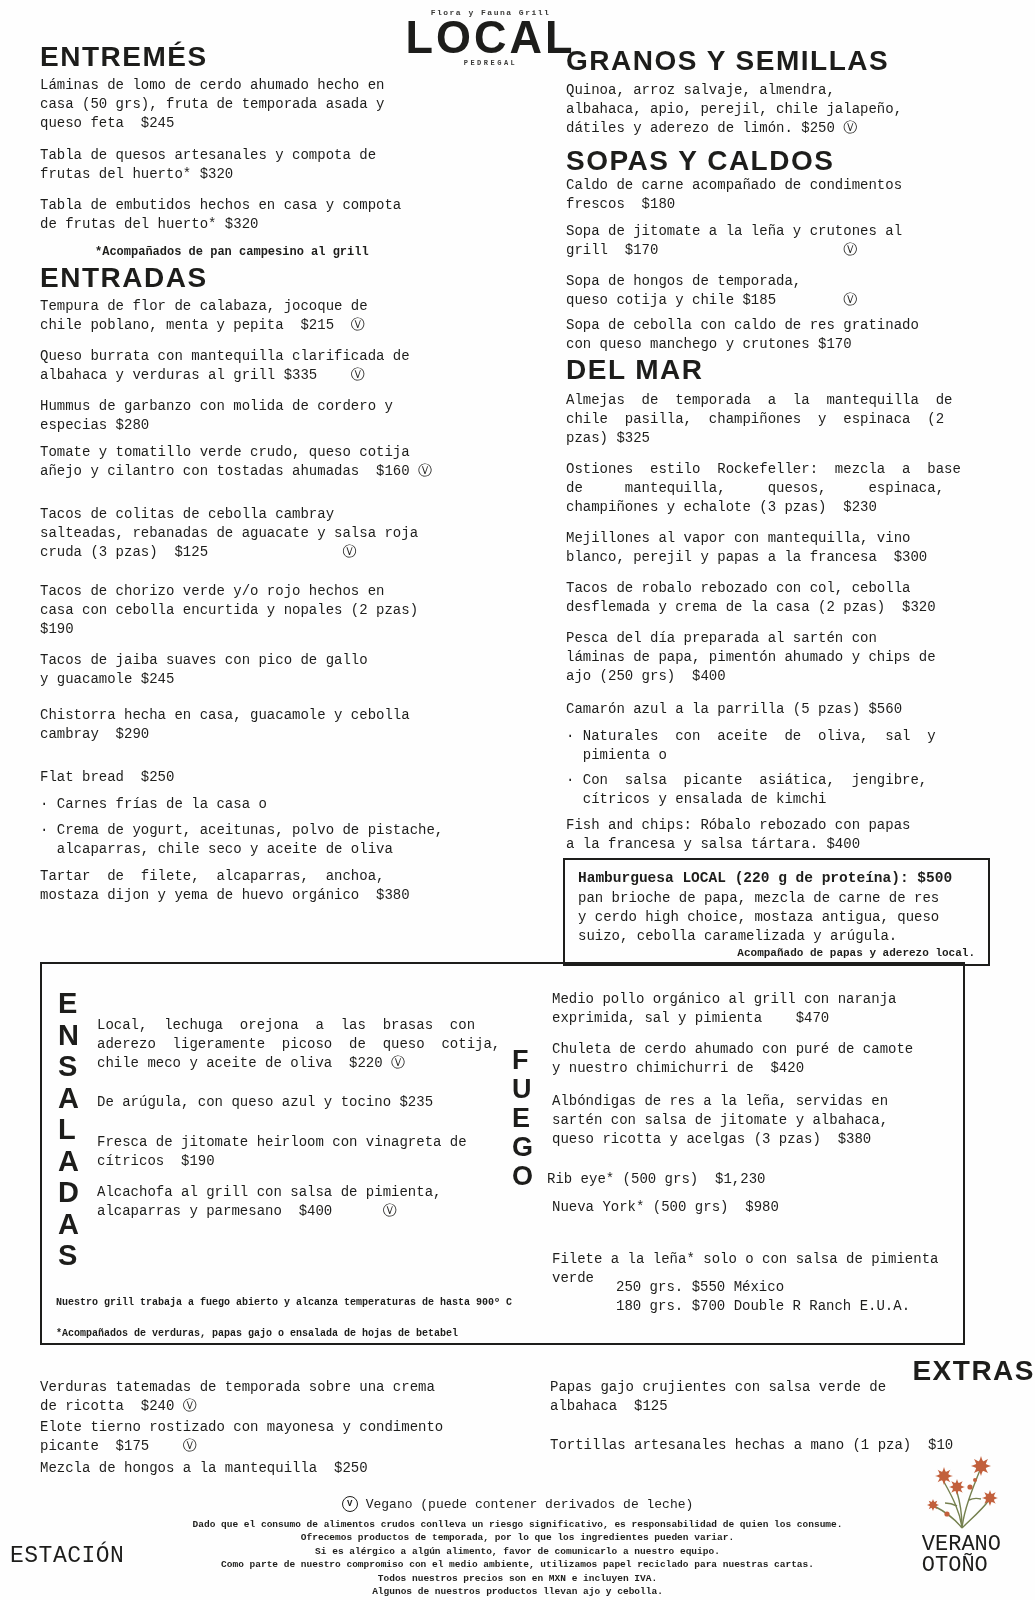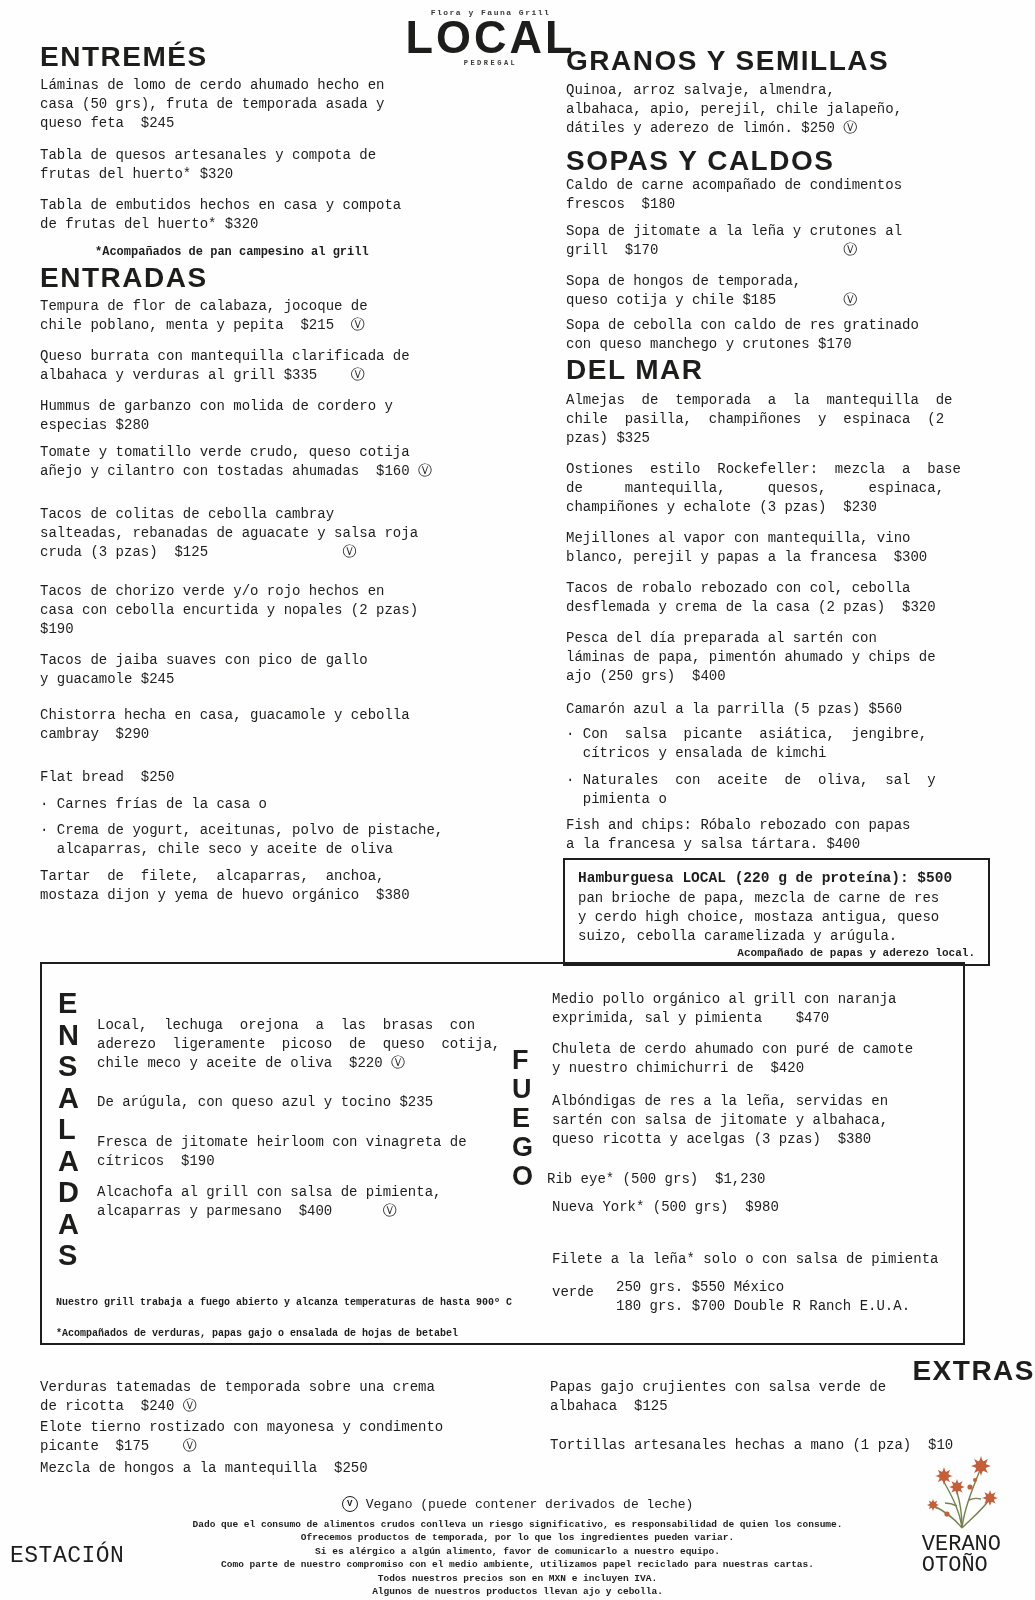--- a/index.html
+++ b/index.html
@@ -30,21 +30,21 @@
   #burger-box .title{font-size:14.5px;font-weight:700;line-height:21px;margin:0;white-space:pre-wrap;}
   #burger-box .note{font-size:11px;font-weight:700;text-align:right;margin:1px 0 0 0;}
   
   #grill-box{left:40px;top:962px;width:925px;height:383px;border:2px solid var(--ink);}
   .vletters{position:absolute;font-family:"Liberation Sans","DejaVu Sans",sans-serif;font-weight:700;
             white-space:pre-line;color:var(--ink);}
   #ens-letters{left:16px;top:24px;font-size:29px;line-height:31.5px;}
   #fuego-letters{left:470px;top:82px;font-size:27px;line-height:29px;}
   #ens-items{position:absolute;left:55px;top:52px;width:425px;}
   #fuego-items{position:absolute;left:510px;top:26px;width:402px;}
-  .filete-row{display:flex;align-items:center;}
+  .filete-row{display:flex;align-items:flex-start;}
   .filete-opts{margin-left:22px;margin-top:9px;}
   .box-notes{position:absolute;left:14px;right:12px;bottom:4px;display:flex;
              justify-content:space-between;font-size:10px;font-weight:700;gap:20px;flex-direction:column;}
   
   #extras-title{left:0;top:1356px;width:1035px;text-align:right;}
   #extras-left{left:40px;top:1378px;width:470px;}
   #extras-right{left:550px;top:1378px;width:445px;}
   
   #vegan-legend{left:0;top:1496px;width:1035px;display:flex;justify-content:center;
                 align-items:center;gap:8px;font-size:13px;}
@@ -136,24 +136,24 @@
 de     mantequilla,     quesos,     espinaca,
 champiñones y echalote (3 pzas)  $230</p>
     <p class="mi" style="margin-top:12px">Mejillones al vapor con mantequilla, vino
 blanco, perejil y papas a la francesa  $300</p>
     <p class="mi" style="margin-top:12px">Tacos de robalo rebozado con col, cebolla
 desflemada y crema de la casa (2 pzas)  $320</p>
     <p class="mi" style="margin-top:12px">Pesca del día preparada al sartén con
 láminas de papa, pimentón ahumado y chips de
 ajo (250 grs)  $400</p>
     <p class="mi" style="margin-top:14px">Camarón azul a la parrilla (5 pzas) $560</p>
+    <p class="mi" style="margin-top:8px">· Naturales  con  aceite  de  oliva,  sal  y
+  pimienta o</p>
     <p class="mi" style="margin-top:6px">· Con  salsa  picante  asiática,  jengibre,
   cítricos y ensalada de kimchi</p>
-    <p class="mi" style="margin-top:8px">· Naturales  con  aceite  de  oliva,  sal  y
-  pimienta o</p>
     <p class="mi" style="margin-top:7px">Fish and chips: Róbalo rebozado con papas
 a la francesa y salsa tártara. $400</p>
   </section>
 
   <aside class="abs" id="burger-box">
     <p class="title">Hamburguesa LOCAL (220 g de proteína): $500</p>
     <p class="mi">pan brioche de papa, mezcla de carne de res
 y cerdo high choice, mostaza antigua, queso
 suizo, cebolla caramelizada y arúgula.</p>
     <p class="note">Acompañado de papas y aderezo local.</p>

